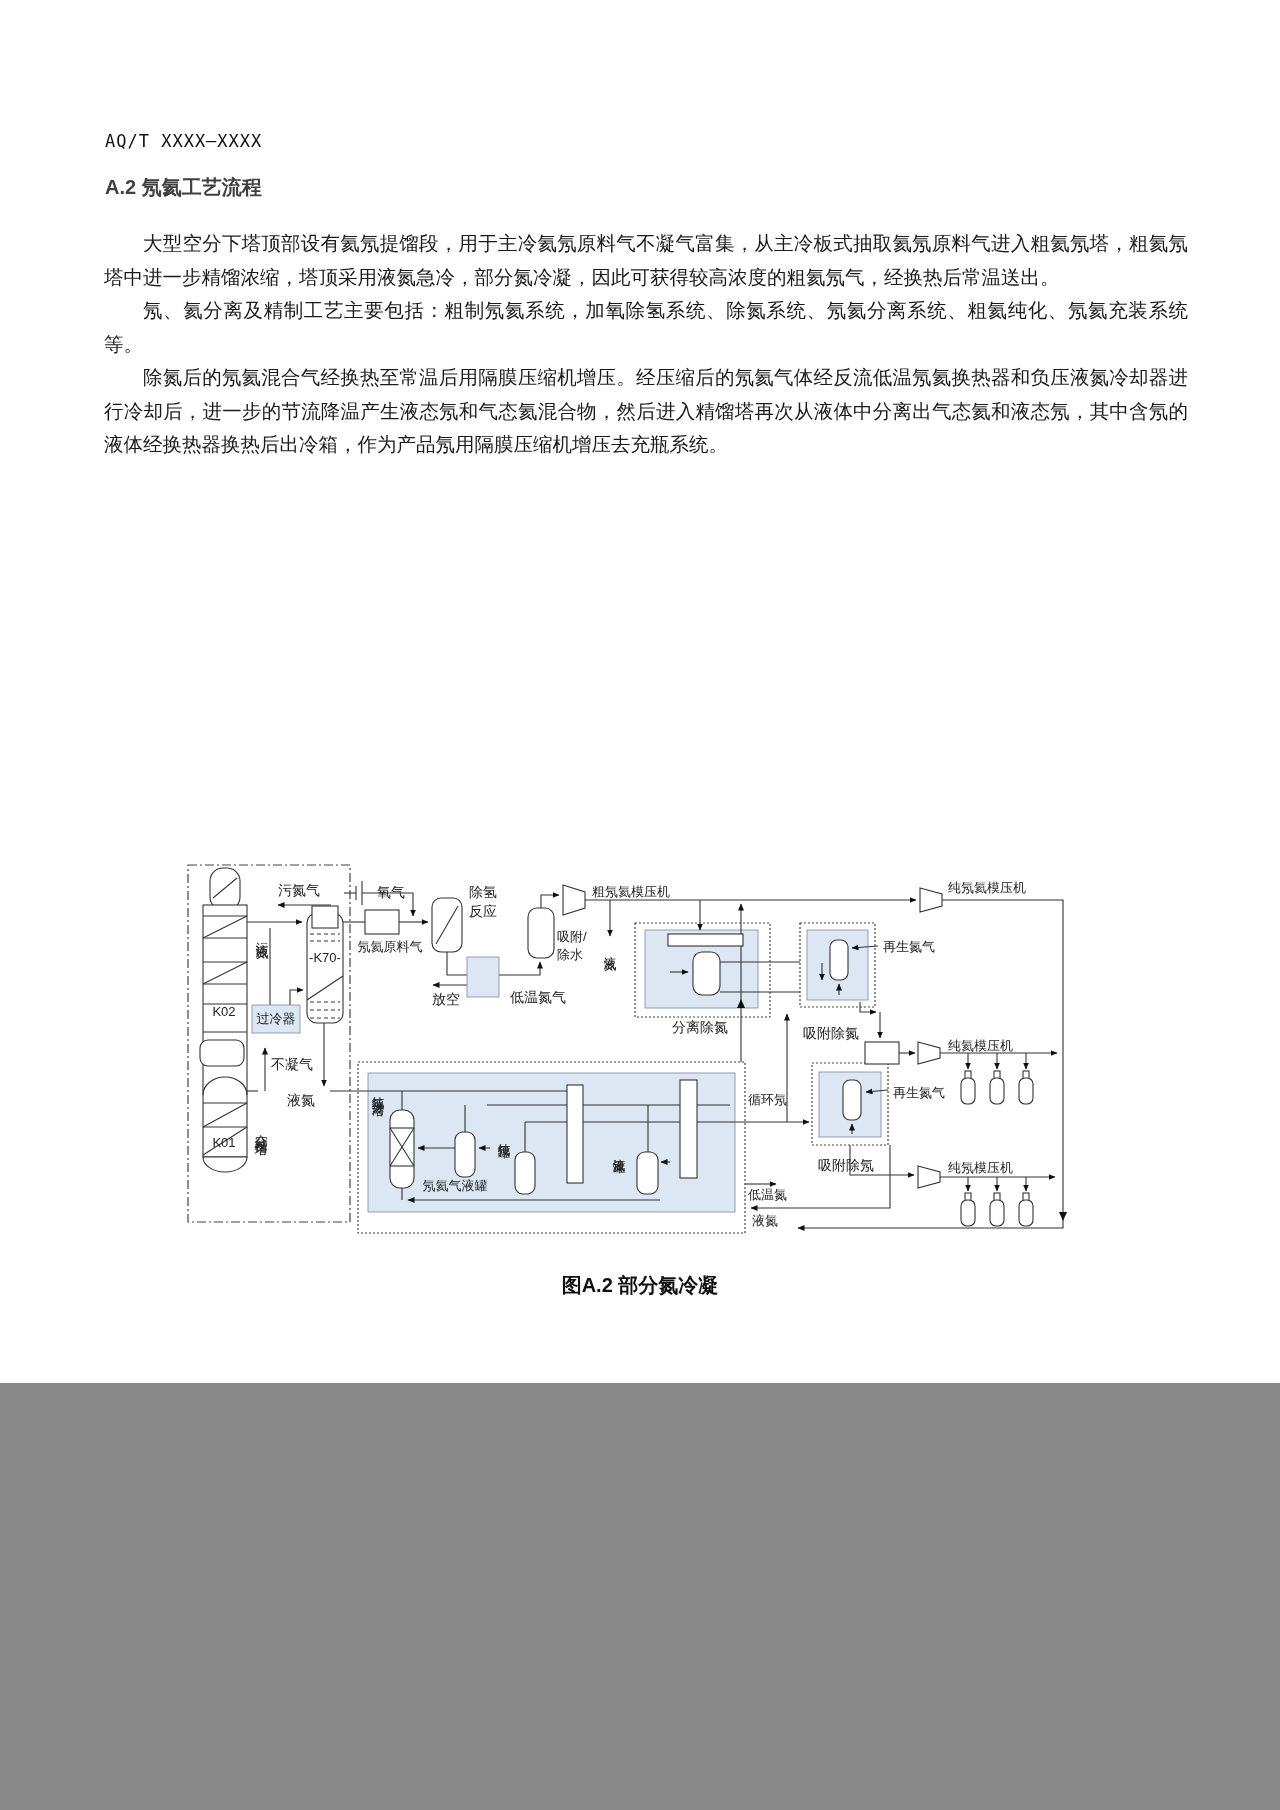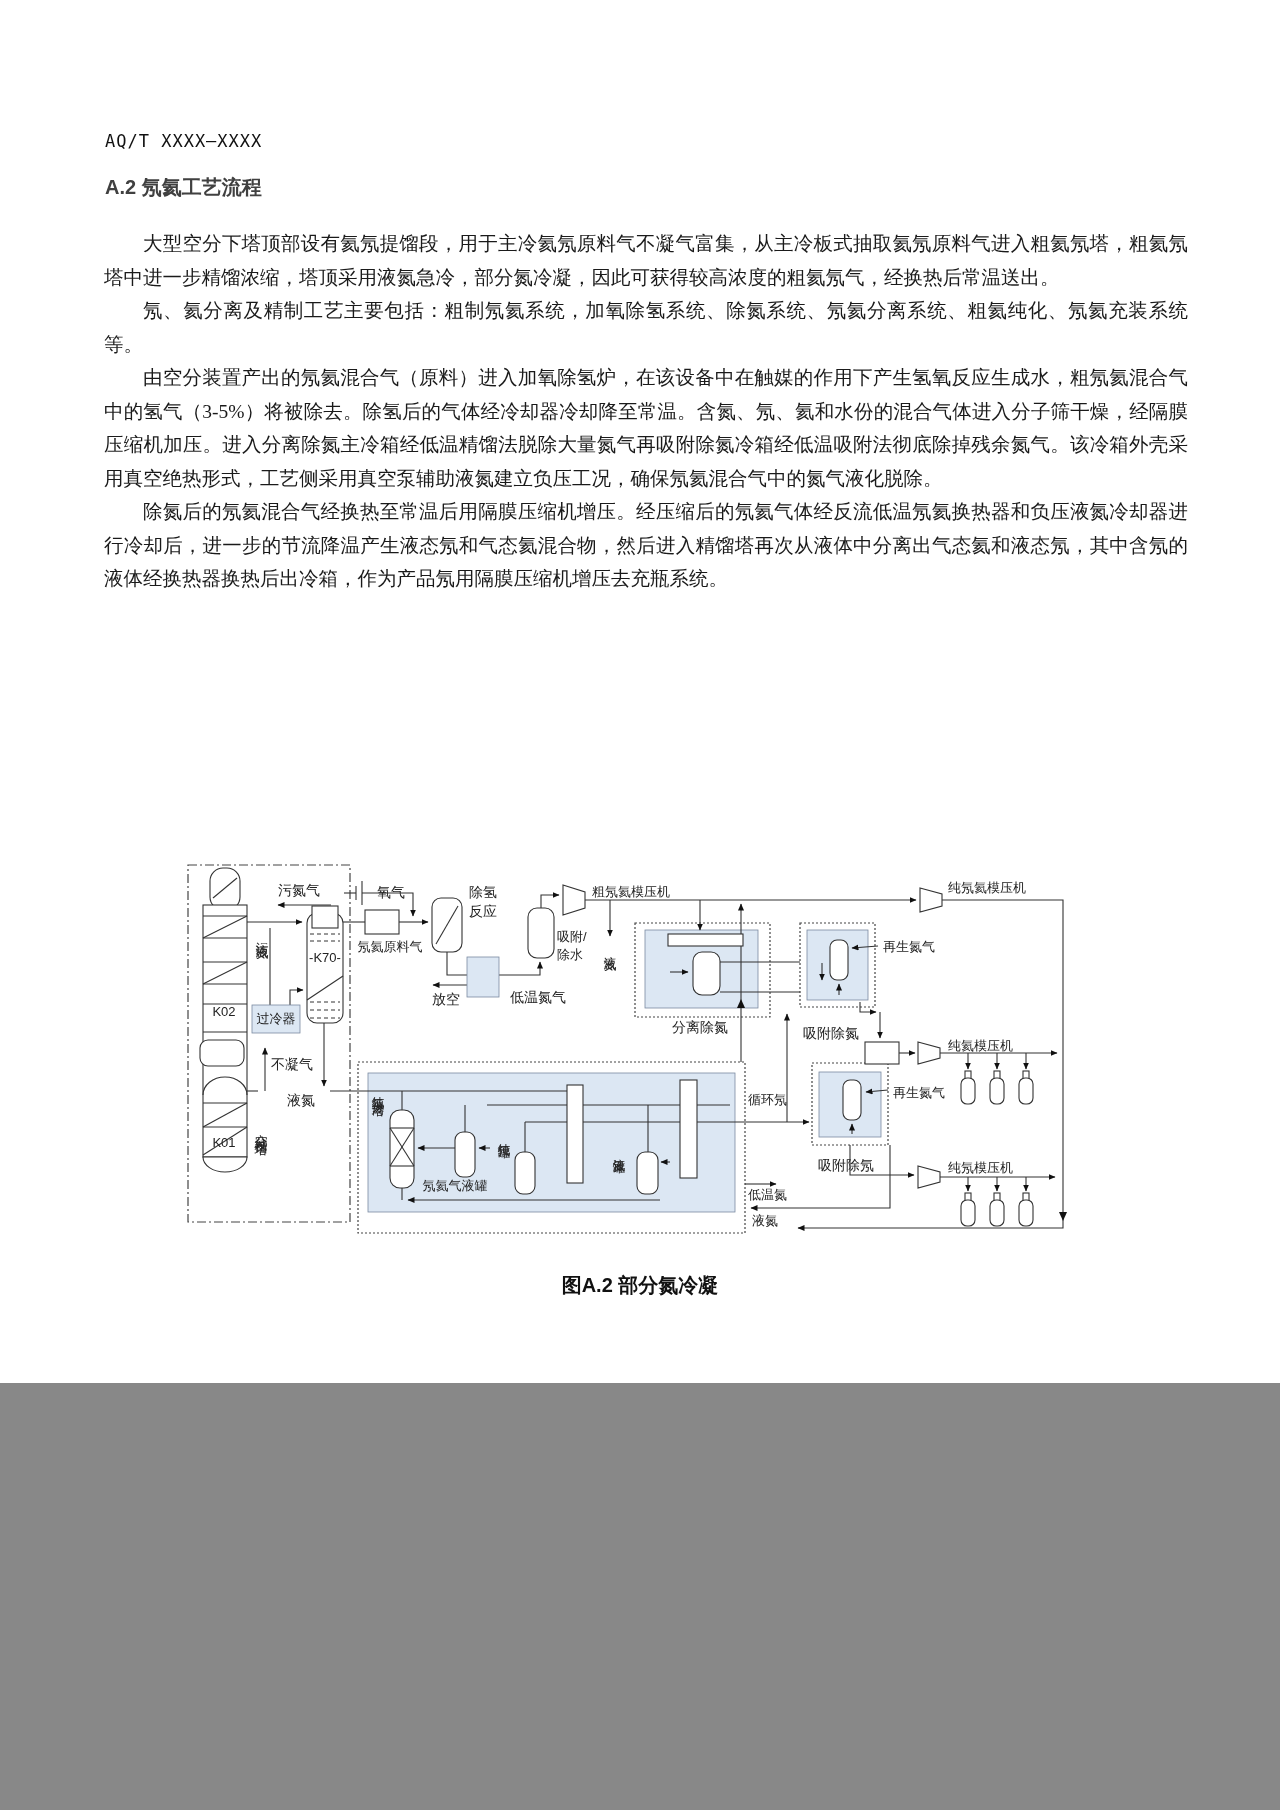--- a/index.html
+++ b/index.html
@@ -32,21 +32,20 @@
 
 <div id="page">
 
   <div id="doc-header" class="abs">AQ/T XXXX—XXXX</div>
 
   <div id="section-heading" class="abs">A.2  氖氦工艺流程</div>
 
   <div id="body-text" class="abs">
     <p>大型空分下塔顶部设有氦氖提馏段，用于主冷氦氖原料气不凝气富集，从主冷板式抽取氦氖原料气进入粗氦氖塔，粗氦氖塔中进一步精馏浓缩，塔顶采用液氮急冷，部分氮冷凝，因此可获得较高浓度的粗氦氖气，经换热后常温送出。</p>
     <p>氖、氦分离及精制工艺主要包括：粗制氖氦系统，加氧除氢系统、除氮系统、氖氦分离系统、粗氦纯化、氖氦充装系统等。</p>
-    <p>由空分装置产出的氖氦混合气（原料）进入加氧除氢炉，在该设备中在触媒的作用下产生氢氧反应生成水，粗氖氦混合气中的氢气（3-5%）将被除去。除氢后的气体经冷却器冷却降至常温。含氮、氖、氦和水份的混合气体进入分子筛干燥，经隔膜压缩机加压。进入分离除氮主冷箱经低温精馏法脱除大量氮气再吸附除氮冷箱经低温吸附法彻底除掉残余氮气。该冷箱外壳采用真空绝热形式，工艺侧采用真空泵辅助液氮建立负压工况，确保氖氦混合气中的氮气液化脱除。</p>
     <p>除氮后的氖氦混合气经换热至常温后用隔膜压缩机增压。经压缩后的氖氦气体经反流低温氖氦换热器和负压液氮冷却器进行冷却后，进一步的节流降温产生液态氖和气态氦混合物，然后进入精馏塔再次从液体中分离出气态氦和液态氖，其中含氖的液体经换热器换热后出冷箱，作为产品氖用隔膜压缩机增压去充瓶系统。</p>
   </div>
 
   <div id="figure-wrap" class="abs">
   <svg width="940" height="400" viewBox="150 845 940 400" xmlns="http://www.w3.org/2000/svg">
     <defs>
       <marker id="arr" markerWidth="9" markerHeight="8" refX="6.5" refY="3" orient="auto" markerUnits="userSpaceOnUse">
         <path d="M0,0 L7,3 L0,6 z" fill="#111"></path>
       </marker>
       <pattern id="vlines" width="5" height="8" patternUnits="userSpaceOnUse">

